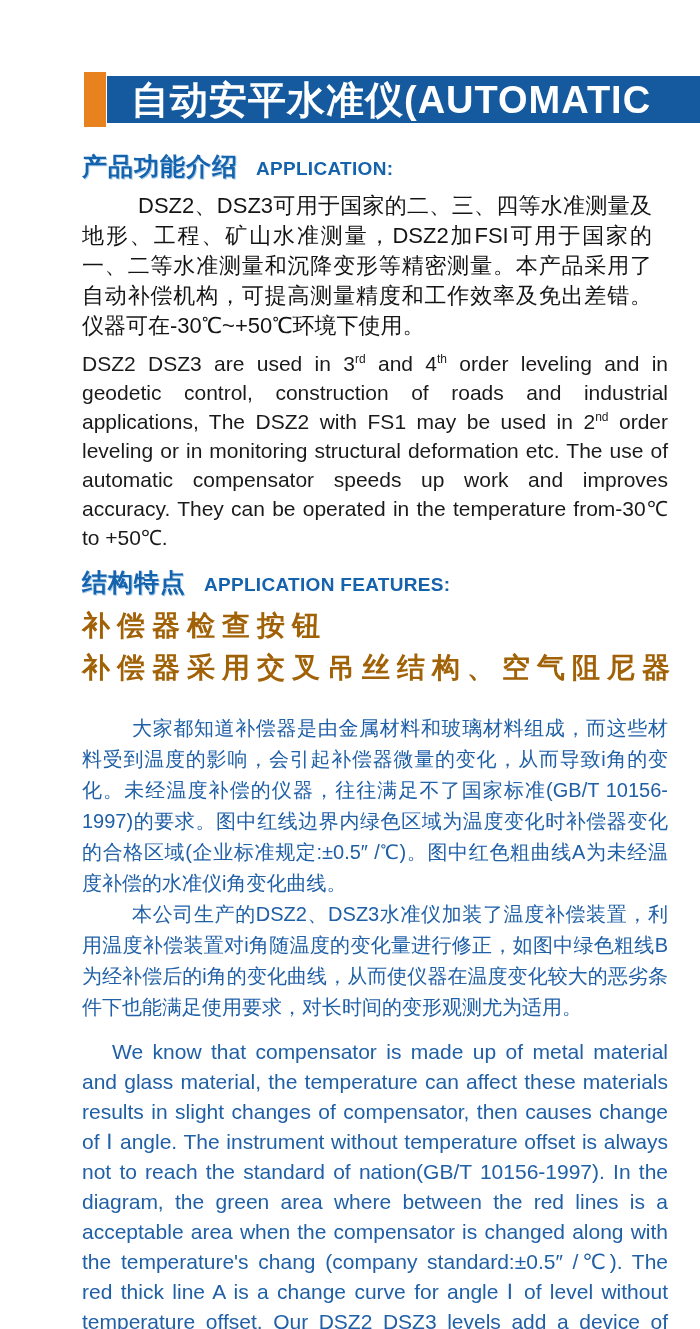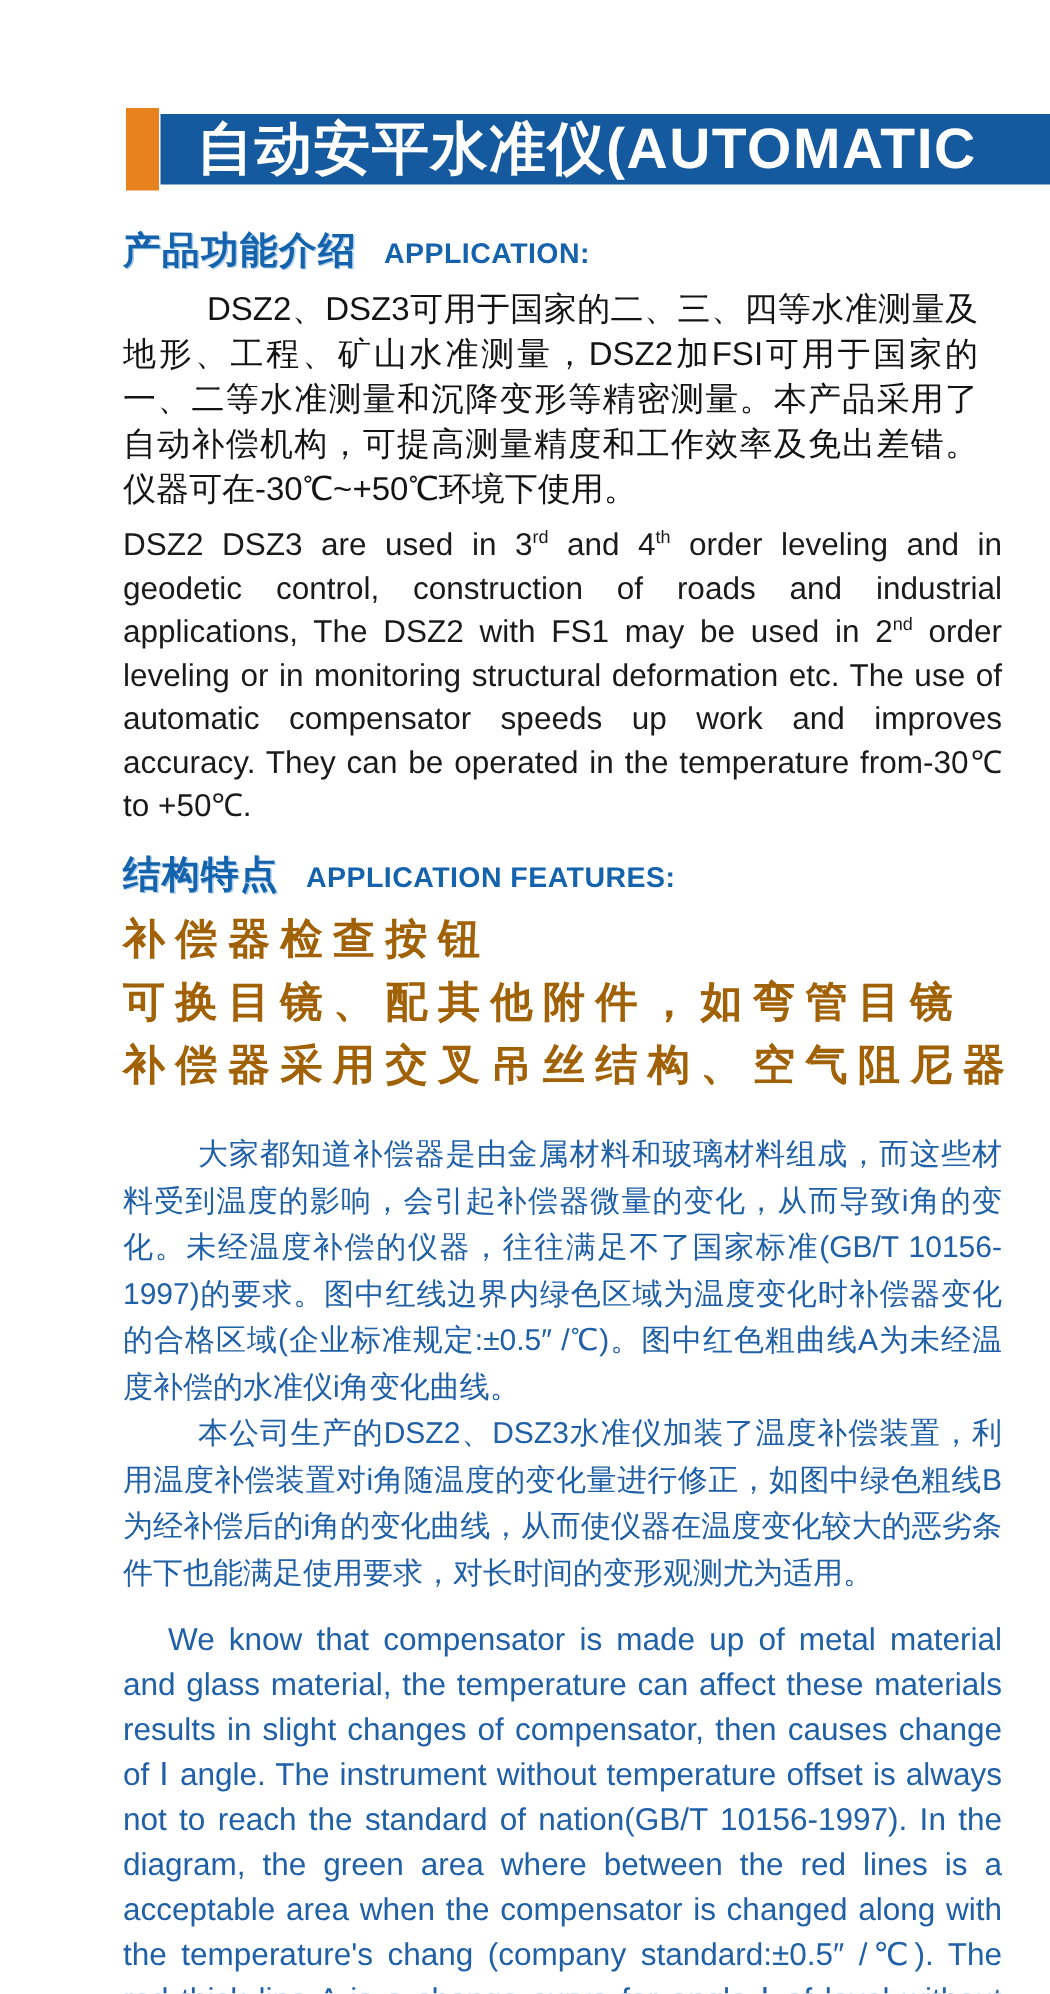--- a/index.html
+++ b/index.html
@@ -152,21 +152,20 @@
 
     <p class="para-en-black"><span>DSZ2 DSZ3 are used in 3</span><sup>rd</sup><span> and 4</span><sup>th</sup><span> order leveling and in geodetic control, construction of roads and industrial applications, The DSZ2 with FS1 may be used in 2</span><sup>nd</sup><span> order leveling or in monitoring structural deformation etc. The use of automatic compensator speeds up work and improves accuracy. They can be operated in the temperature from-30℃ to +50℃.</span></p>
 
     <div class="section-heading h2-row">
       <span class="zh">结构特点</span>
       <span class="en">APPLICATION FEATURES:</span>
     </div>
 
     <div class="features-zh">
       <div class="fline">补偿器检查按钮</div>
-      <div class="fline">可换目镜、配其他附件，如弯管目镜</div>
       <div class="fline">补偿器采用交叉吊丝结构、空气阻尼器</div>
     </div>
 
 
     <div class="blue-zh-block">
       <p class="para-zh-blue">大家都知道补偿器是由金属材料和玻璃材料组成，而这些材料受到温度的影响，会引起补偿器微量的变化，从而导致i角的变化。未经温度补偿的仪器，往往满足不了国家标准(GB/T 10156-1997)的要求。图中红线边界内绿色区域为温度变化时补偿器变化的合格区域(企业标准规定:±0.5″ /℃)。图中红色粗曲线A为未经温度补偿的水准仪i角变化曲线。</p>
       <p class="para-zh-blue">本公司生产的DSZ2、DSZ3水准仪加装了温度补偿装置，利用温度补偿装置对i角随温度的变化量进行修正，如图中绿色粗线B为经补偿后的i角的变化曲线，从而使仪器在温度变化较大的恶劣条件下也能满足使用要求，对长时间的变形观测尤为适用。</p>
     </div>
 
     <p class="para-en-blue">We know that compensator is made up of metal material and glass material, the temperature can affect these materials results in slight changes of compensator, then causes change of Ⅰ angle. The instrument without temperature offset is always not to reach the standard of nation(GB/T 10156-1997). In the diagram, the green area where between the red lines is a acceptable area when the compensator is changed along with the temperature's chang (company standard:±0.5″ /℃). The red thick line A is a change curve for angle Ⅰ of level without temperature offset. Our DSZ2 DSZ3 levels add a device of temperature offset, it can correct the change value of angle Ⅰ when changing the temperature. The green thick line B is a change curve observation at a long time. for angle Ⅰ after offset, the instrument can be good work in the mal-conditions of larger temperature change, especially apply to transformation observation at a long time.</p>

